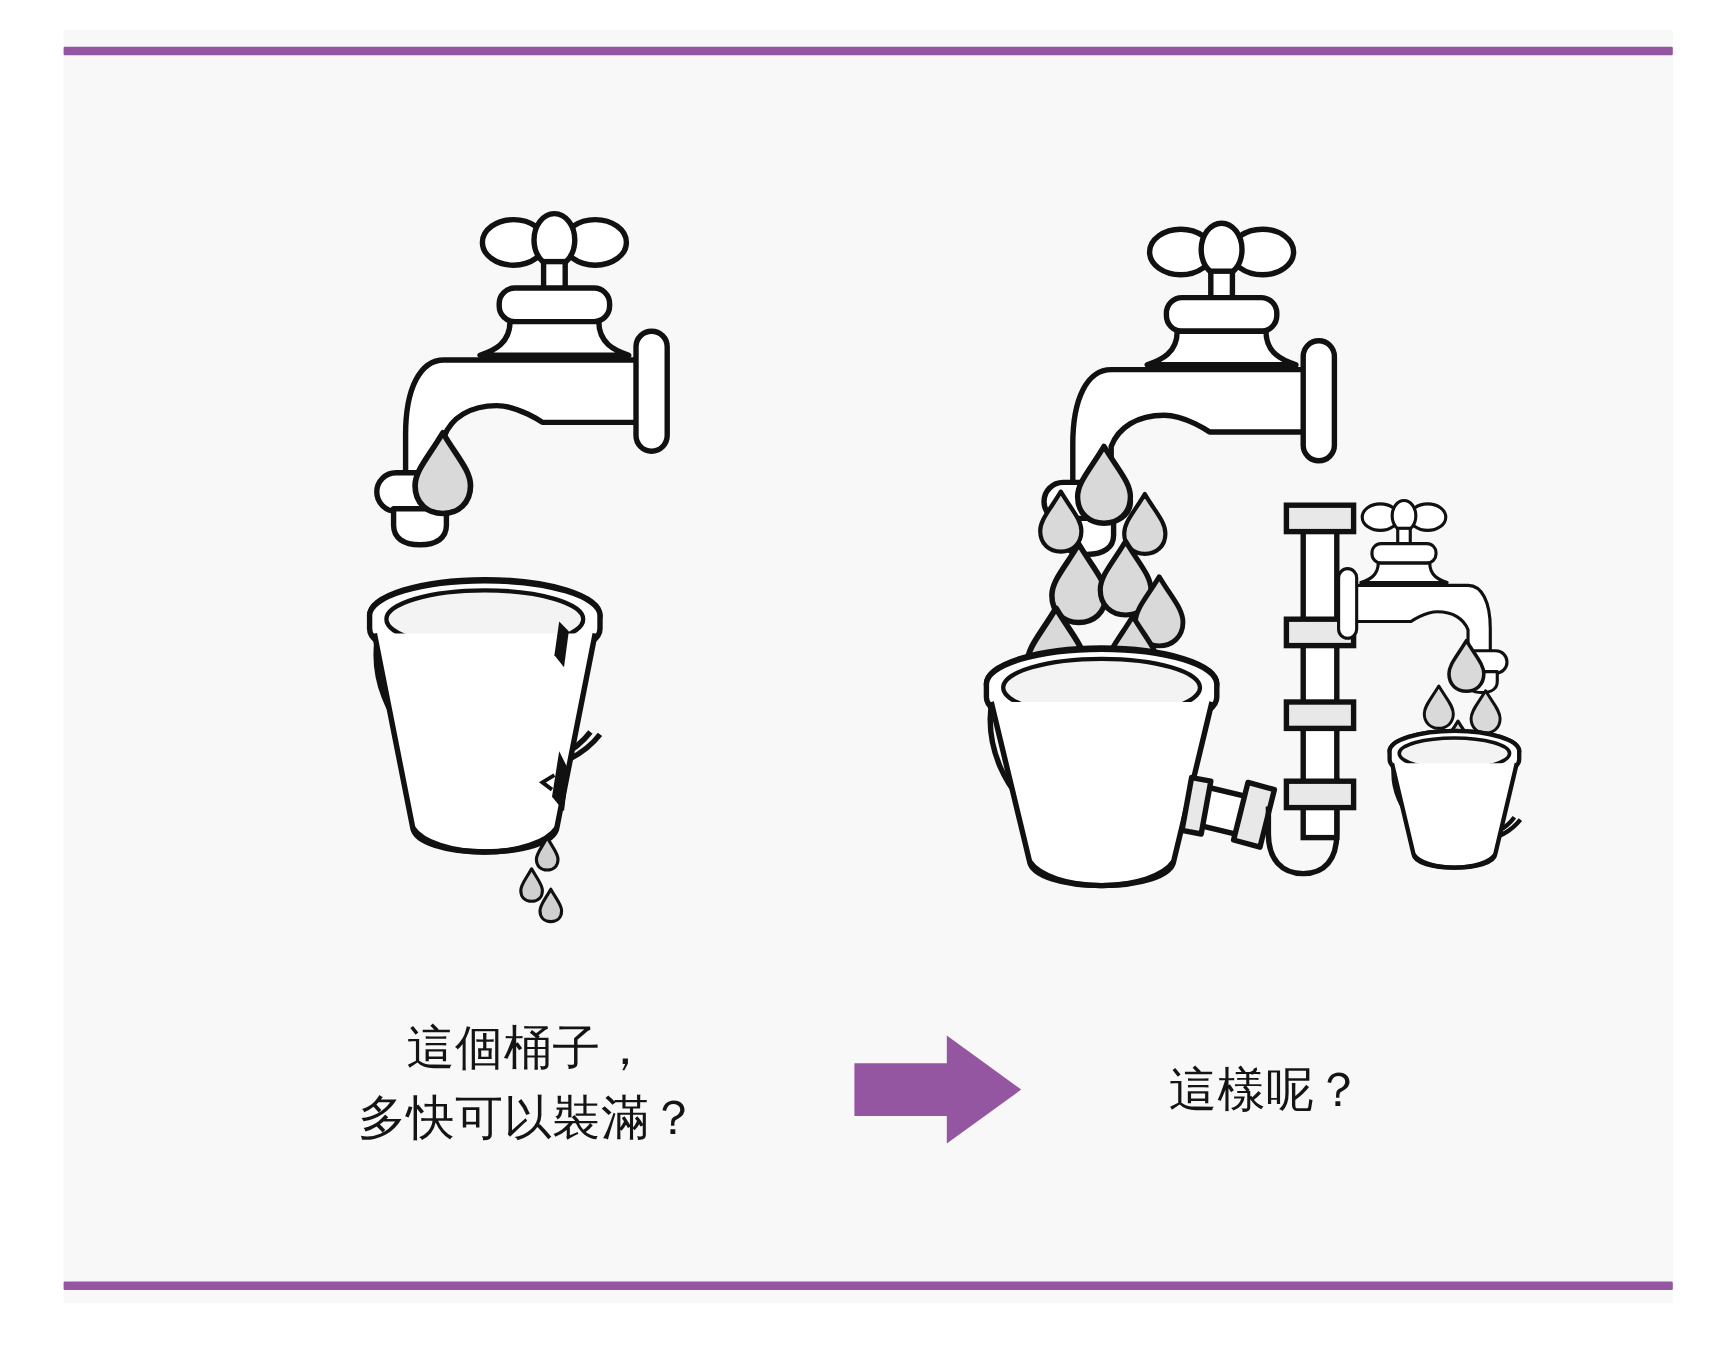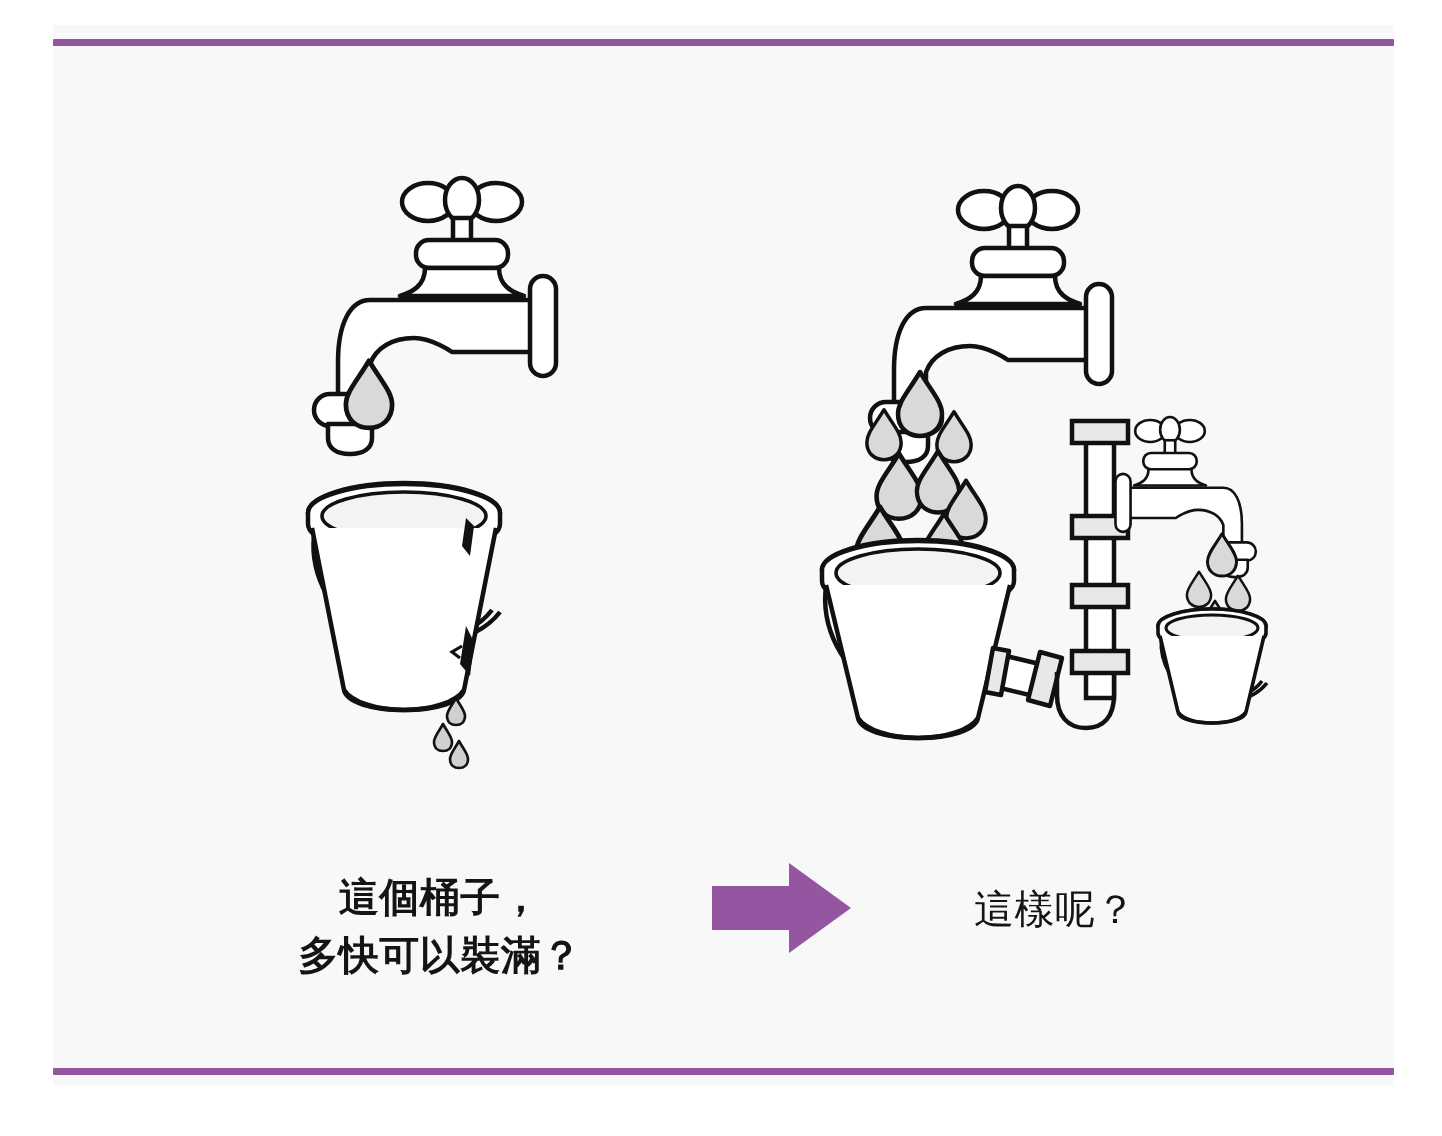--- a/index.html
+++ b/index.html
@@ -51,23 +51,22 @@
     font-family: "DejaVu Sans", "Liberation Sans", sans-serif;
     font-size: 40px;
     line-height: 1.45;
     color: #141414;
     text-align: center;
     white-space: pre;
     letter-spacing: 0.5px;
   }
   #caption-left {
     left: 230px;
-    top: 868px;
+    top: 845px;
     width: 420px;
-    font-weight: bold;
   }
   #caption-right {
     left: 905px;
     top: 880px;
     width: 300px;
   }
 </style>
 </head>
 <body>
 

